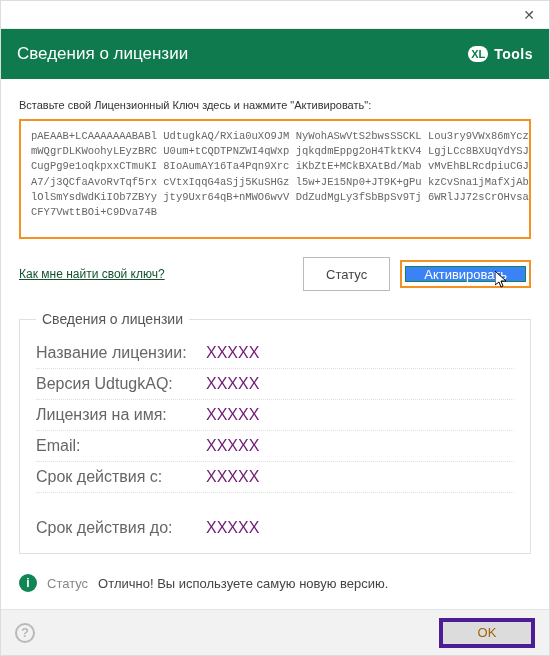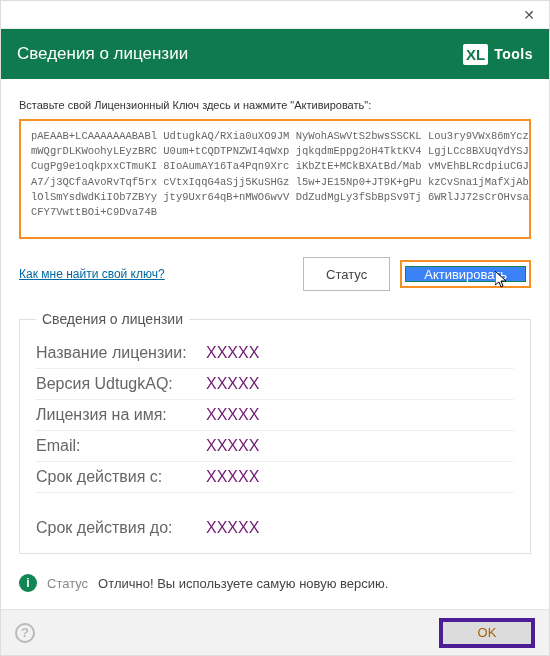--- a/index.html
+++ b/index.html
@@ -3,28 +3,28 @@
 <meta charset="utf-8">
 <style>
   * { box-sizing: border-box; }
   html, body { margin: 0; padding: 0; font-family: "Segoe UI", Arial, sans-serif; background: #fff; }
   .window { width: 550px; height: 656px; background: #fff; border: 1px solid #ddd; display: flex; flex-direction: column; }
   .titlebar { height: 28px; display: flex; justify-content: flex-end; align-items: center; border-bottom: 1px solid #eee; }
   .close-x { width: 40px; height: 28px; display: flex; align-items: center; justify-content: center; font-size: 14px; color: #555; cursor: pointer; }
   .header { background: #0f7a4e; color: #fff; height: 50px; display: flex; align-items: center; padding: 0 16px; justify-content: space-between; }
   .header h1 { font-size: 17px; font-weight: 400; margin: 0; }
   .brand { display: flex; gap: 6px; align-items: center; }
-  .brand .xl { background: #fff; color: #0f7a4e; font-weight: 700; font-size: 15px; padding: 2px 3px; border-radius: 2px; }
+  .brand .xl { background: #fff; color: #0f7a4e; font-weight: 700; font-size: 11px; padding: 2px 3px; border-radius: 8px; }
   .brand .tools { color: #fff; font-size: 14px; font-weight: 700; letter-spacing: 0.5px; }
   .content { padding: 14px 18px; flex: 1; overflow: auto; }
   .instr { font-size: 11px; color: #333; margin: 6px 0 8px 0; }
   .keybox { border: 2px solid #f79023; padding: 8px 10px; height: 120px; overflow: hidden; }
   .keybox pre { margin: 0; font-family: Consolas, "Courier New", monospace; font-size: 10.5px; line-height: 1.45; color: #666; white-space: pre; }
   .row-actions { display: flex; align-items: center; margin-top: 18px; gap: 10px; }
-  .find-key { color: #0369a1; font-size: 12px; text-decoration: underline; cursor: pointer; }
+  .find-key { color: #14532d; font-size: 12px; text-decoration: underline; cursor: pointer; }
   .spacer { flex: 1; }
   .btn { font-size: 13px; height: 34px; padding: 0 22px; border: 1px solid #bbb; background: #fff; color: #444; cursor: pointer; }
   .btn-primary-wrap { border: 2px solid #f79023; padding: 3px; position: relative; }
   .btn-primary { background: #3b82f6; border: 1px solid #118553; color: #fff; height: 16px; padding: 0 18px; font-size: 13px; cursor: pointer; }
   .cursor { position: absolute; right: 20px; bottom: -6px; font-size: 14px; color: #000; pointer-events: none; }
   .fieldset { border: 1px solid #e0e0e0; margin-top: 28px; padding: 14px 16px 10px 16px; }
   .legend { font-size: 14px; color: #555; background: #fff; position: relative; top: -24px; padding: 0 6px; display: inline-block; }
   .kv-table { margin-top: -14px; }
   .kv { display: flex; border-bottom: 1px dotted #e0e0e0; padding: 6px 0; font-size: 16px; color: #666; }
   .kv:last-child { border-bottom: none; margin-top: 20px; }

